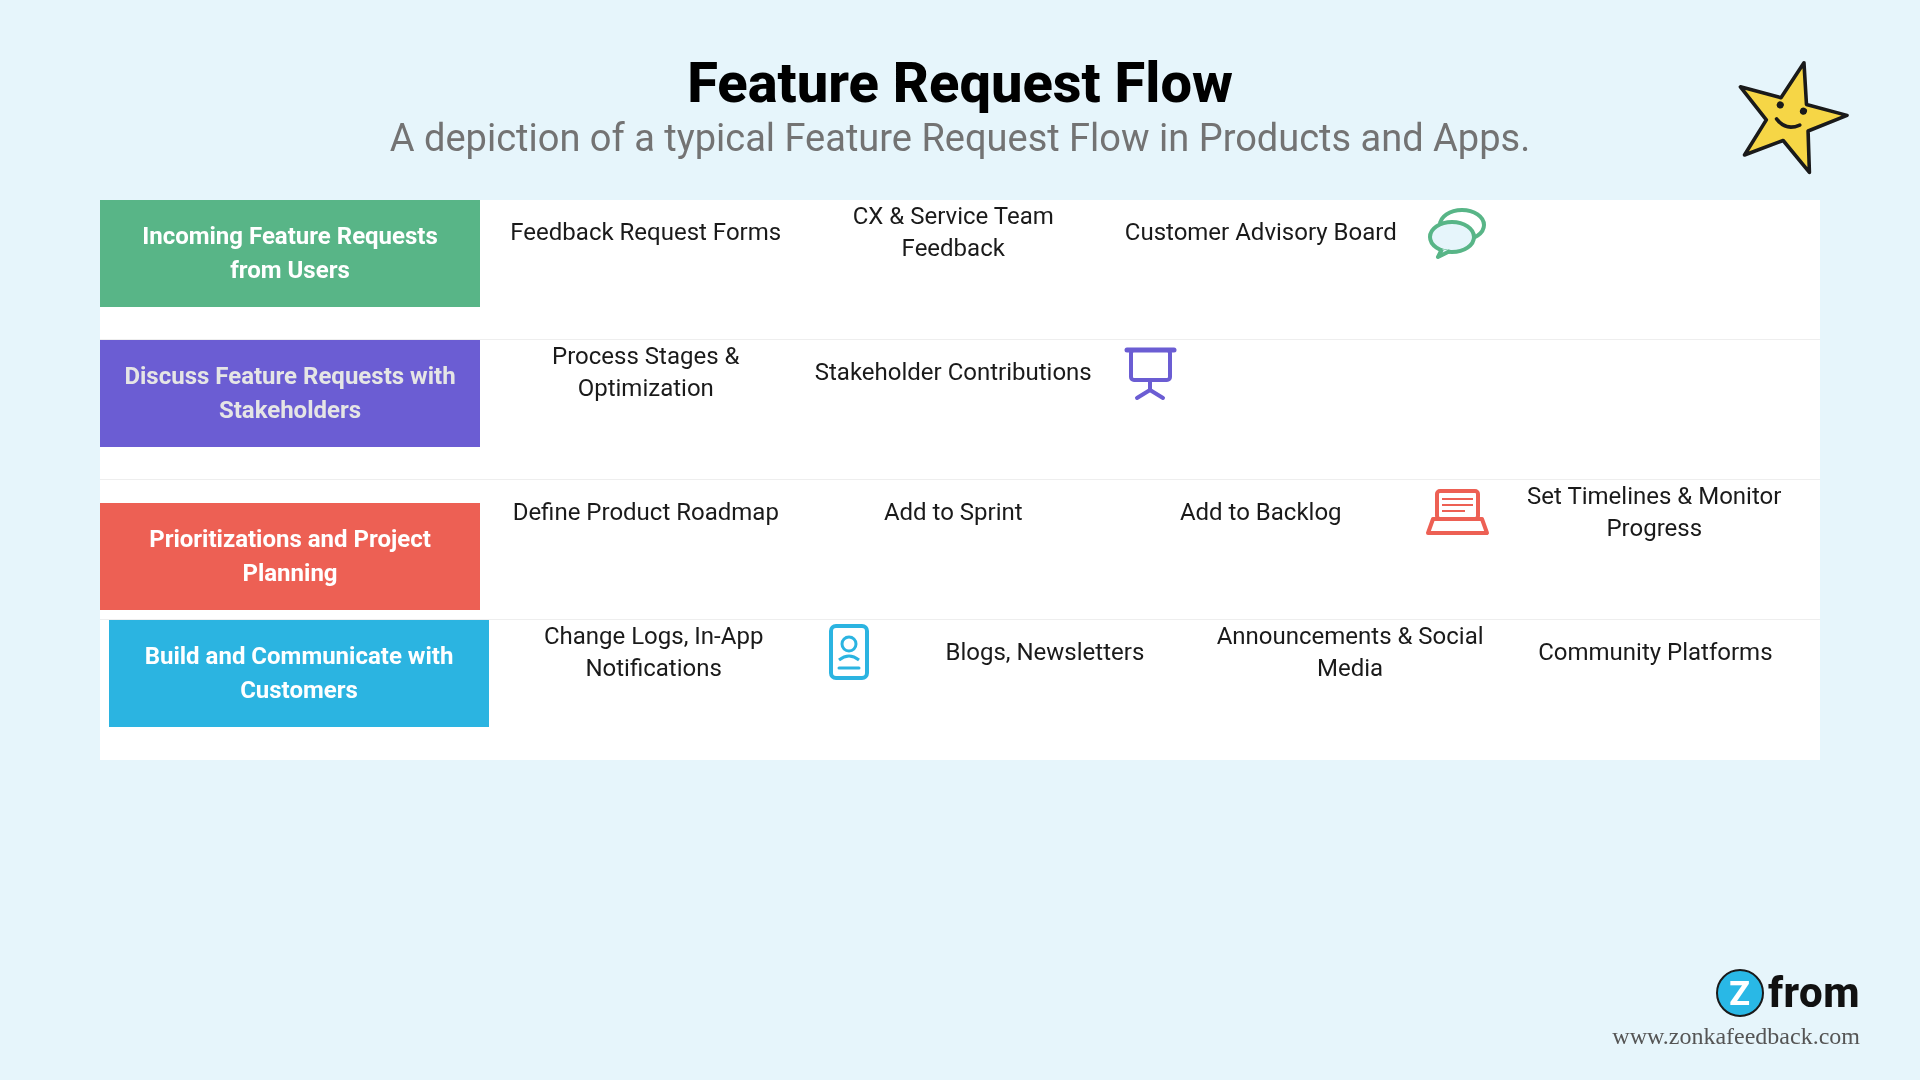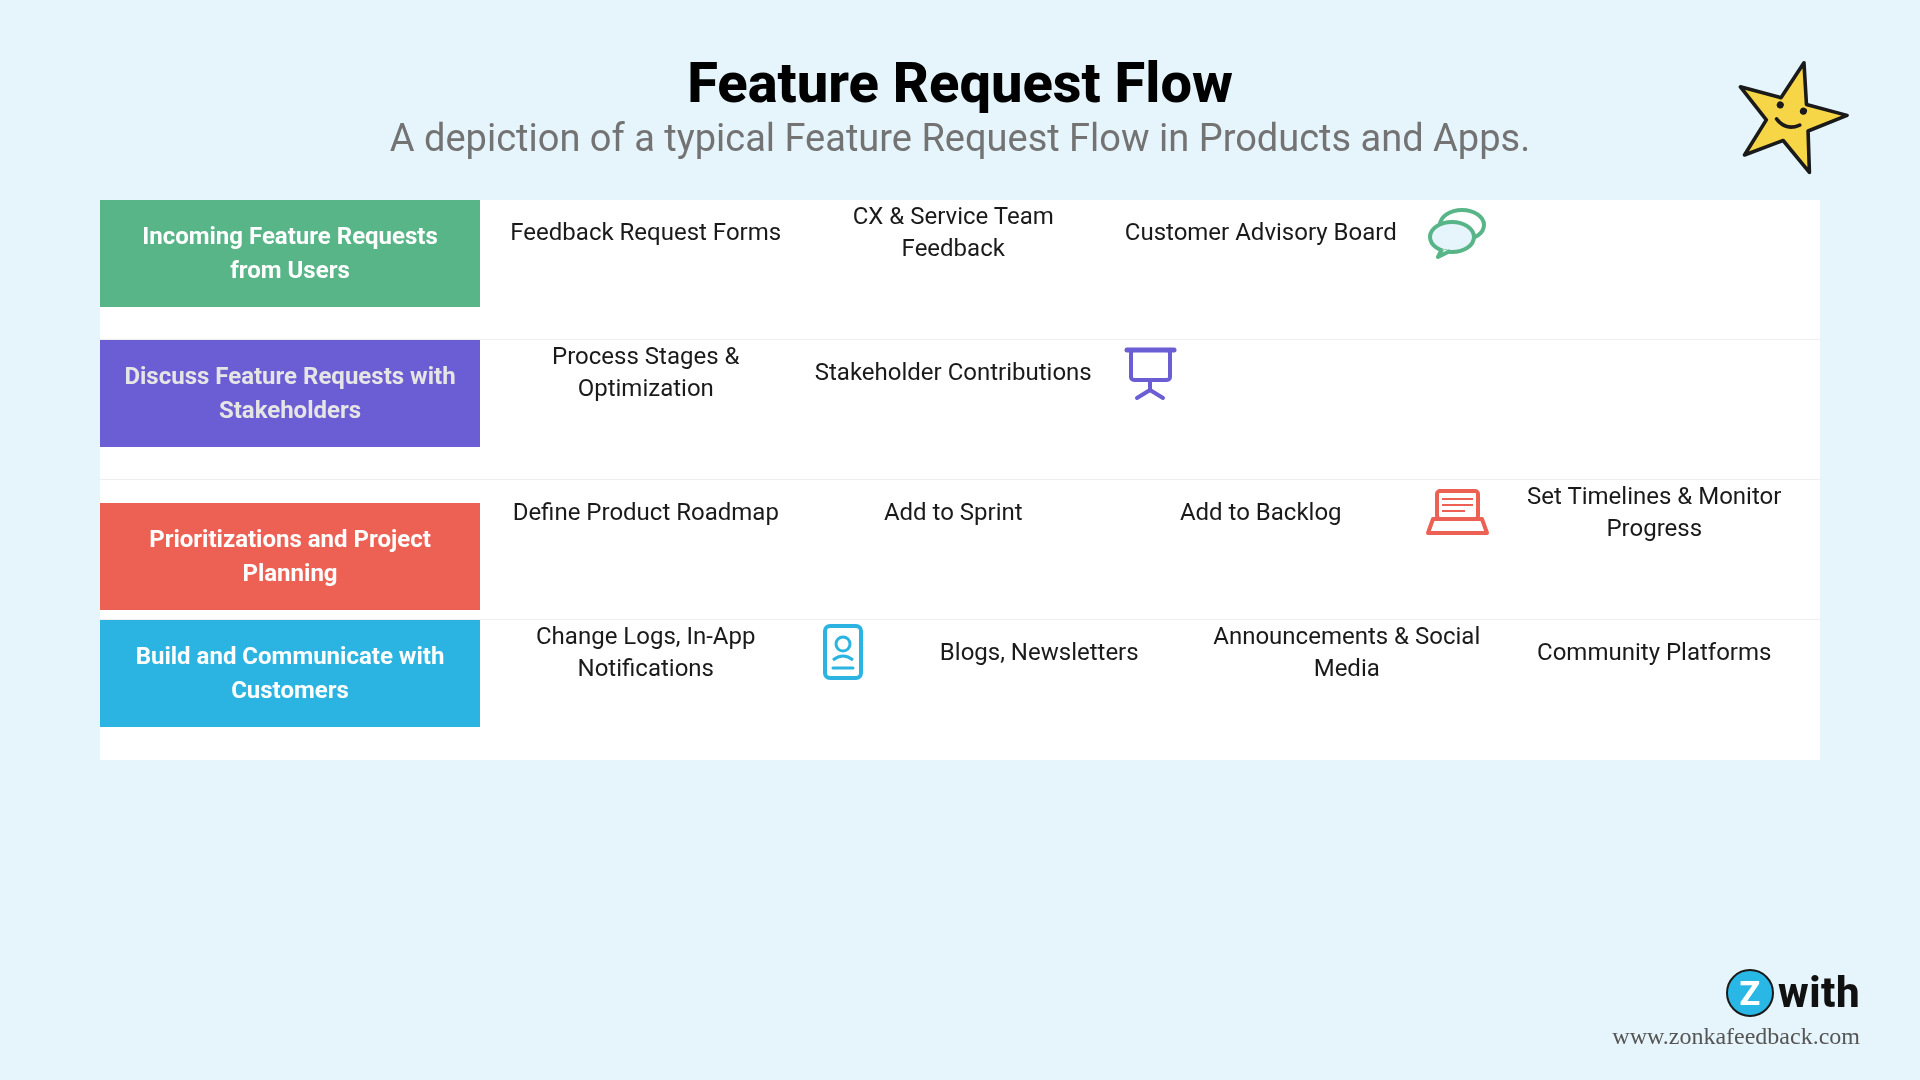--- a/index.html
+++ b/index.html
@@ -28,21 +28,21 @@
     width: 1720px;
     margin: 40px auto 0 auto;
     background: #fff;
   }
   .row {
     display: flex;
     align-items: flex-start;
     min-height: 140px;
     border-bottom: 1px solid #eee;
   }
-  .row:last-child { border-bottom: none; }
+  .row:last-child { border-bottom: none; padding-left: 9px; }
   .row-label {
     width: 380px;
     display: flex;
     align-items: center;
     justify-content: center;
     text-align: center;
     padding: 20px;
     font-size: 24px;
     font-weight: 700;
     line-height: 1.4;
@@ -211,16 +211,16 @@
       <div class="cell">Announcements &amp; Social Media</div>
       <div class="cell">Community Platforms</div>
     </div>
   </div>
 
 </div>
 
 <div class="footer">
   <div class="brand">
     <span class="z">Z</span>
-    <span>with</span>
+    <span>from</span>
   </div>
   <div class="url">www.zonkafeedback.com</div>
 </div>
 
 </body></html>

